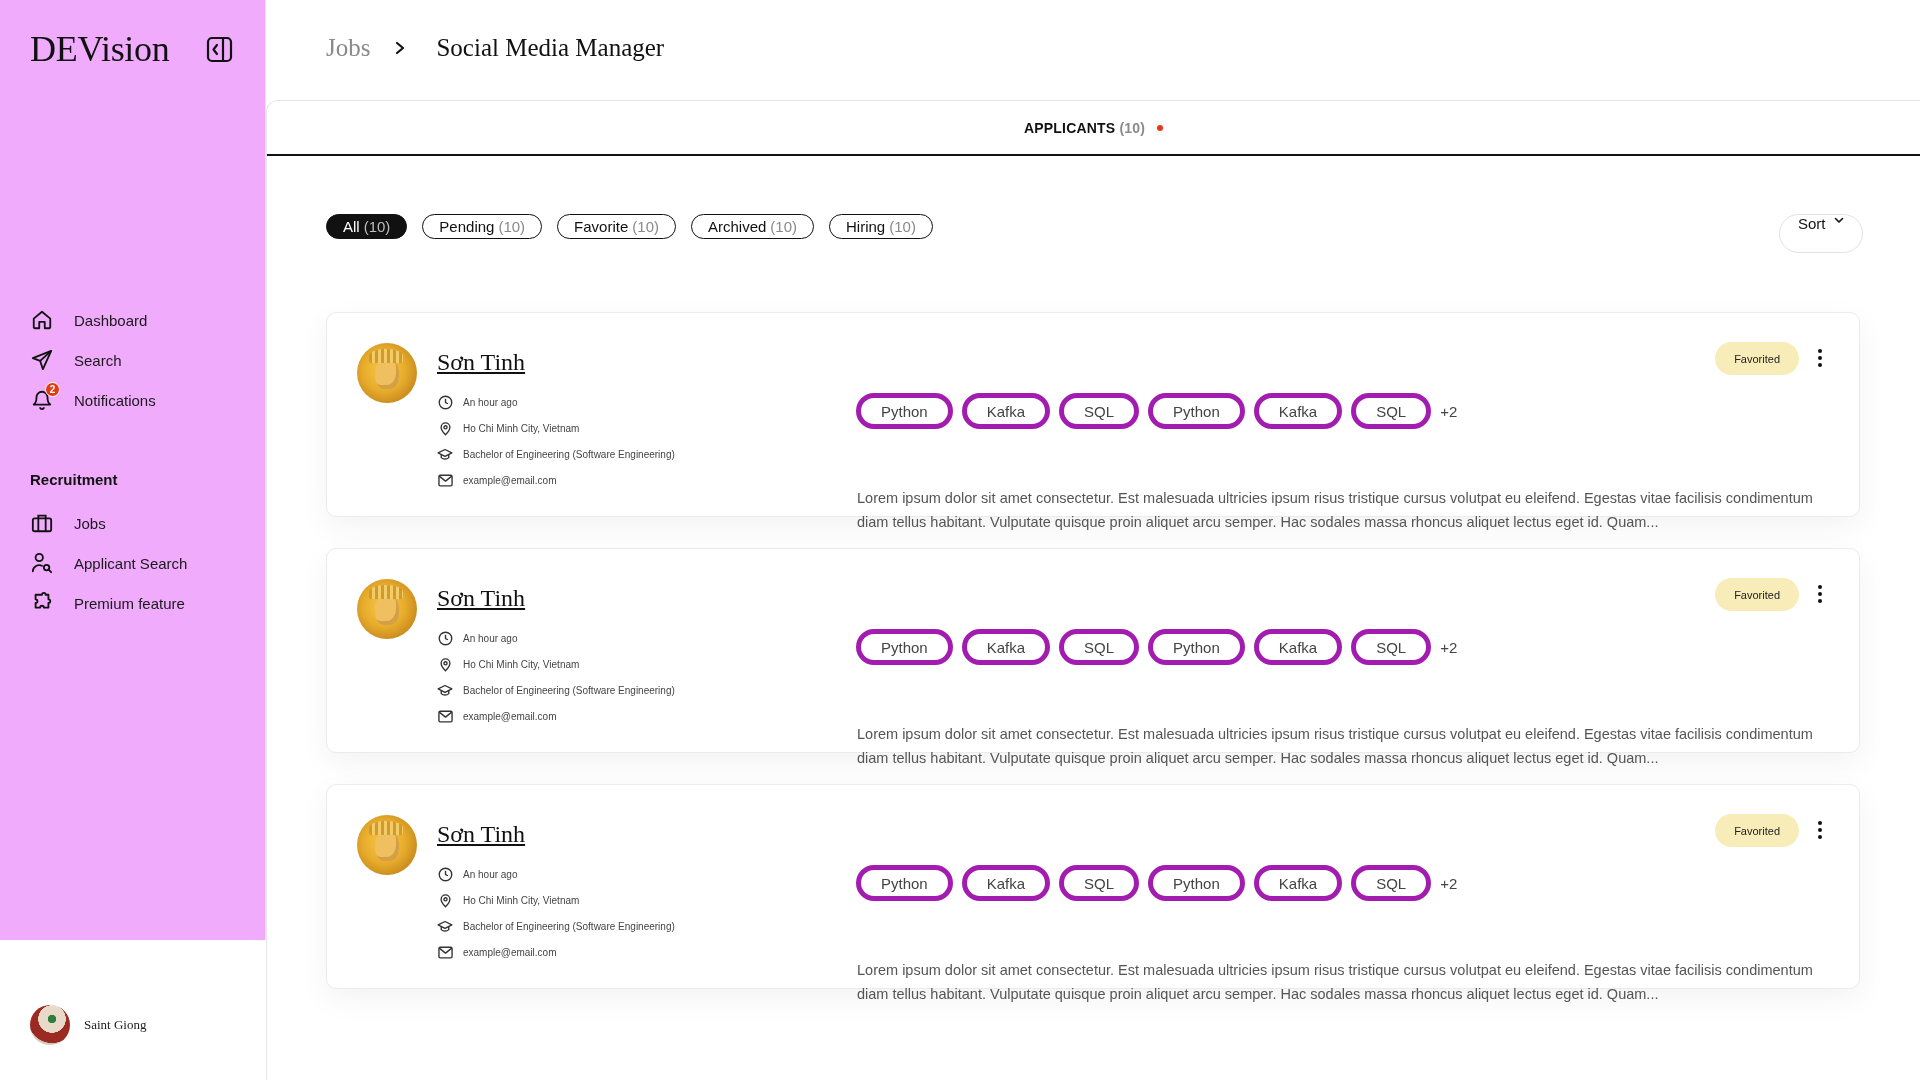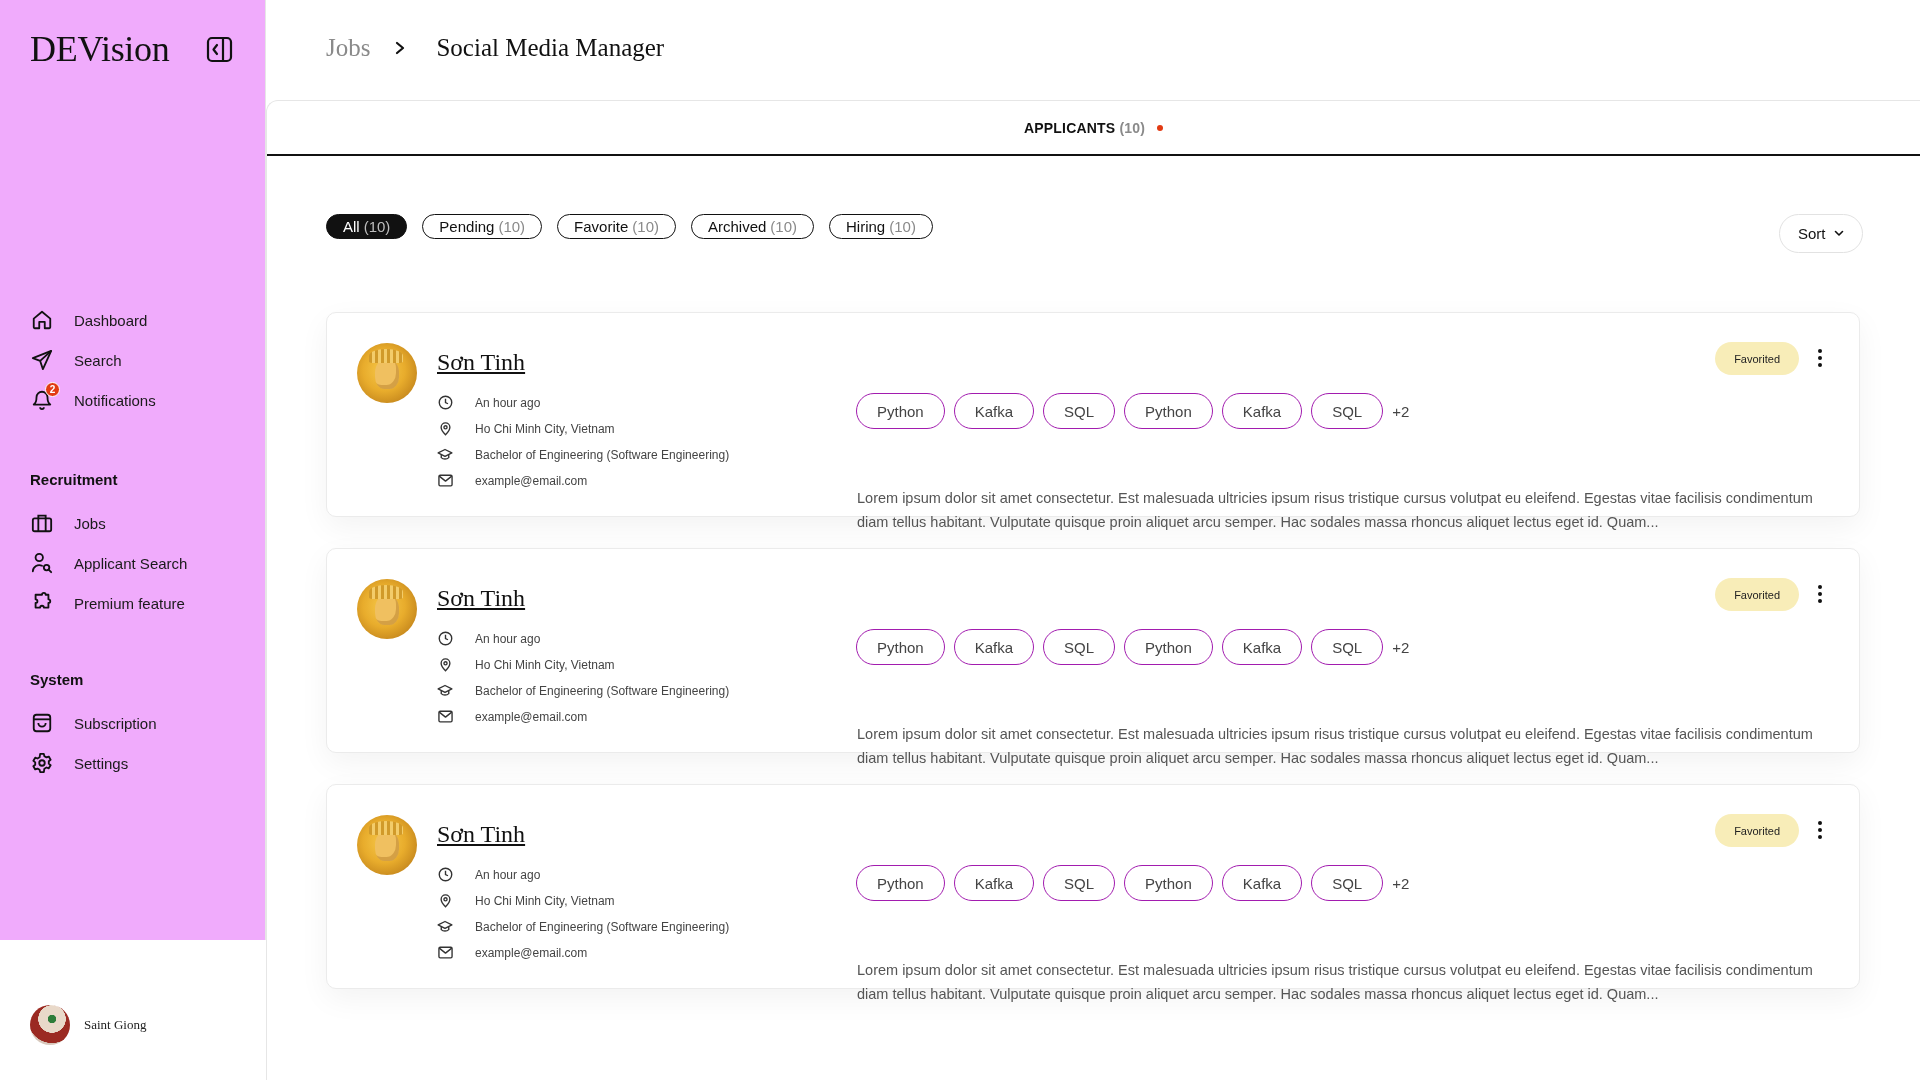--- a/index.html
+++ b/index.html
@@ -33,35 +33,35 @@
     .tab.active::after { content: ""; position: absolute; left: 0; right: 0; bottom: -2px; height: 2px; background: #111; }
     .tab .count { color: #8a8a8a; font-weight: bold; margin-left: 4px; }
     .tab .dot { width: 6px; height: 6px; border-radius: 50%; background: #e23a12; margin-left: 12px; }
 
     .filters { position: absolute; left: 59px; top: 113px; display: flex; gap: 15px; }
     .pill { height: 25px; padding: 0 16px; border: 1.5px solid #111; border-radius: 20px; display: flex; align-items: center; font-size: 15px; color: #111; cursor: pointer; background: #fff; }
     .pill .cnt { color: #8a8a8a; margin-left: 4px; }
     .pill.active { background: #111; color: #fff; }
     .pill.active .cnt { color: #bdbdbd; }
 
-    .sort-btn { position: absolute; left: 1512px; top: 113px; height: 39px; padding: 0 18px; border: 1.5px solid #e2e2e2; border-radius: 20px; display: flex; align-items: center; font-size: 15px; cursor: pointer; background: #fff; }
+    .sort-btn { position: absolute; left: 1512px; top: 113px; height: 39px; padding: 0 18px; border: 1.5px solid #e2e2e2; border-radius: 20px; display: flex; align-items: flex-start; font-size: 15px; cursor: pointer; background: #fff; }
     .sort-btn .chev { margin-left: 8px; width: 10px; height: 10px; display: flex; align-items: center; }
 
     
     .cards { position: absolute; left: 59px; top: 211px; width: 1534px; }
     .card { position: relative; height: 205px; border: 1px solid #ebebeb; border-radius: 10px; background: #fff; margin-bottom: 31px; box-shadow: 0 10px 30px rgba(0,0,0,0.05); }
     .avatar { position: absolute; left: 30px; top: 30px; width: 60px; height: 60px; border-radius: 50%; background: radial-gradient(circle at 45% 45%, #f7c94a 0%, #e8ac2c 45%, #c88a1e 75%, #f2b94a 100%); overflow: hidden; }
     .avatar::before { content: ""; position: absolute; left: 18px; top: 16px; width: 24px; height: 30px; border-radius: 45% 45% 40% 40%; background: #f0c060; box-shadow: inset -3px -4px 0 rgba(160,100,20,0.35); }
     .avatar::after { content: ""; position: absolute; left: 12px; top: 6px; width: 34px; height: 14px; border-radius: 50% 50% 10% 10%; background: repeating-linear-gradient(90deg, #d19a2a 0 3px, #f3cc6a 3px 6px); }
     .name { position: absolute; left: 110px; top: 36px; font-family: "Liberation Serif", "DejaVu Serif", serif; font-size: 24px; color: #111; text-decoration: underline; }
     .meta { position: absolute; left: 110px; top: 79px; }
-    .meta-row { display: flex; align-items: center; height: 21px; margin-bottom: 5px; font-size: 12px; color: #444; gap: 12px; }
+    .meta-row { display: flex; align-items: center; height: 21px; margin-bottom: 5px; font-size: 10px; color: #444; }
     .meta-row .mi { width: 16px; height: 16px; margin-right: 10px; display: flex; align-items: center; justify-content: center; }
     .tags { position: absolute; left: 529px; top: 80px; display: flex; align-items: center; gap: 9px; }
-    .tag { height: 36px; padding: 3px 20px; border: 1px solid #a21caf; border-radius: 18px; display: flex; align-items: center; font-size: 15px; color: #444; background: #fff; }
+    .tag { height: 36px; padding: 3px 20px; border: 5px solid #a21caf; border-radius: 18px; display: flex; align-items: center; font-size: 15px; color: #444; background: #fff; }
     .tag-more { font-size: 15px; color: #444; margin-left: 0; }
     .desc { position: absolute; left: 530px; top: 127px; width: 960px; font-size: 14.5px; line-height: 24px; color: #555; margin-top: 46px; }
     .fav-badge { position: absolute; right: 60px; top: 29px; height: 33px; padding: 0 19px; border-radius: 17px; background: #f8edb8; color: #222; font-size: 11px; display: flex; align-items: center; cursor: pointer; }
     .kebab { position: absolute; right: 35px; top: 33px; width: 8px; height: 24px; display: flex; flex-direction: column; align-items: center; justify-content: center; gap: 3px; cursor: pointer; }
     .kebab span { width: 4px; height: 4px; border-radius: 50%; background: #111; }
   </style>
 </head>
 <body>
 
 <aside class="sidebar">
@@ -131,42 +131,20 @@
     <div class="nav-item">
       <span class="ico">
         <svg width="22" height="22" viewBox="0 0 24 24" fill="none" stroke="#111" stroke-width="2" stroke-linejoin="round">
             <path d="M9 3h3a2 2 0 0 1 4 0h3v5a2 2 0 0 1 0 4v5h-5a2 2 0 0 0-4 0H5v-5a2 2 0 0 0 0-4V3z"></path>
           </svg>
       </span>
       <span class="label">Premium feature</span>
     </div>
   </nav>
 
-  <nav class="nav-group" style="top:671px;">
-    <div class="nav-heading">System</div>
-    <div class="nav-item">
-      <span class="ico">
-        <svg width="22" height="22" viewBox="0 0 24 24" fill="none" stroke="#111" stroke-width="2" stroke-linejoin="round">
-            <rect x="3" y="3" width="18" height="18" rx="3"></rect>
-            <line x1="3" y1="8" x2="21" y2="8"></line>
-            <path d="M8 12a4 4 0 0 0 8 0"></path>
-          </svg>
-      </span>
-      <span class="label">Subscription</span>
-    </div>
-    <div class="nav-item">
-      <span class="ico">
-        <svg width="22" height="22" viewBox="0 0 24 24" fill="none" stroke="#111" stroke-width="2" stroke-linejoin="round">
-            <circle cx="12" cy="12" r="3"></circle>
-            <path d="M10 2h4l.6 2.6 2.3 1.3 2.5-.9 2 3.4-2 1.7v2.6l2 1.7-2 3.4-2.5-.9-2.3 1.3L14 22h-4l-.6-2.6-2.3-1.3-2.5.9-2-3.4 2-1.7v-2.6l-2-1.7 2-3.4 2.5.9 2.3-1.3z"></path>
-          </svg>
-      </span>
-      <span class="label">Settings</span>
-    </div>
-  </nav>
 
   <div class="user">
     <div class="user-avatar"></div>
     <span class="user-name">Saint Giong</span>
   </div>
 </aside>
 
 <div class="breadcrumb">
   <span class="crumb-parent">Jobs</span>
   <span class="crumb-sep">

